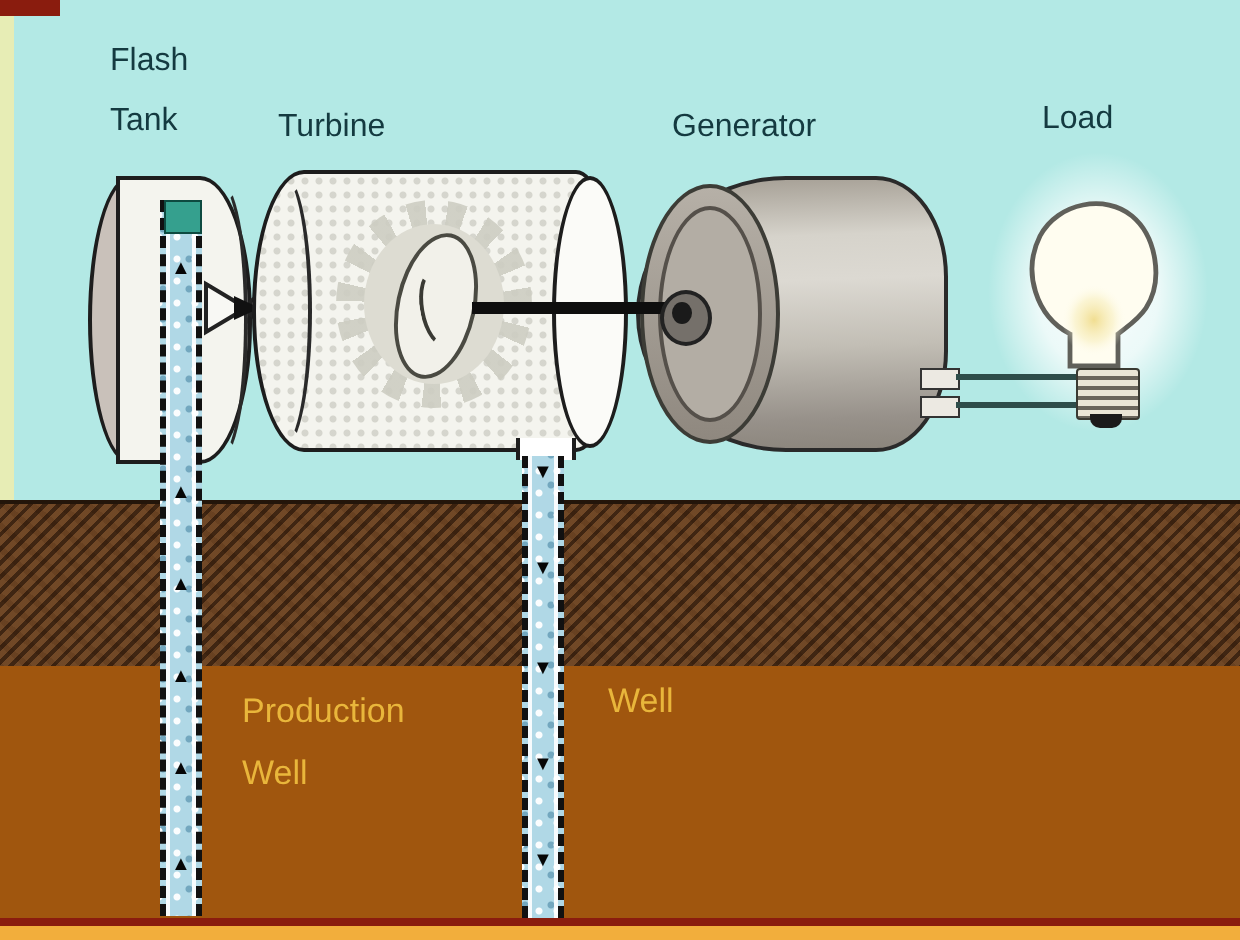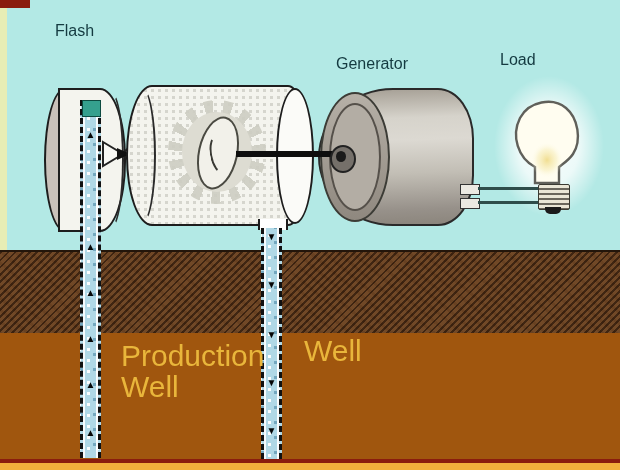--- a/index.html
+++ b/index.html
@@ -99,22 +99,22 @@
     background:repeating-linear-gradient(180deg,#eae6d6 0 3px,#6a665c 3px 5px);}
   .bulb-tip{left:545px;top:207px;width:16px;height:7px;background:#1b1b1b;border-radius:0 0 5px 5px;}
 
   
   .title{left:138px;top:4px;width:384px;text-align:center;font-size:27px;font-weight:bold;
     color:var(--label_dark,#143a40);letter-spacing:0;}
   .lbl{color:var(--label_dark,#143a40);font-size:16px;font-weight:normal;line-height:30px;}
   .lbl-flash{left:55px;top:16px;}
   .lbl-turbine{left:139px;top:49px;}
   .lbl-generator{left:336px;top:49px;text-align:center;}
-  .lbl-load{left:500px;top:45px;}
-  .lbl-well{color:var(--well_label,#e9b63b);font-size:30px;font-weight:normal;line-height:31px;}
+  .lbl-load{left:521px;top:45px;}
+  .lbl-well{color:var(--well_label,#e9b63b);font-size:17px;font-weight:normal;line-height:31px;}
   .lbl-production{left:121px;top:340px;}
   .lbl-injection{left:304px;top:335px;}
 </style>
 </head>
 <body>
 
 <div class="stage">
 
   <div class="abs left-border"></div>
   <div class="abs corner-block"></div>
@@ -183,21 +183,23 @@
       </radialGradient>
     </defs>
     <path d="M29,93 L29,77 C12,68 5,46 14,28 C23,11 47,7 60,18 C72,28 76,50 67,64 C63,70 58,73 53,77 L53,93 Z" fill="#fffdf0" stroke="#60605a" stroke-width="2.4"></path>
     <ellipse cx="41" cy="70" rx="16" ry="18" fill="url(#glow)"></ellipse>
   </svg>
   <div class="abs bulb-base"></div>
   <div class="abs bulb-tip"></div>
 
   <div class="abs lbl lbl-flash">
     <div>Flash</div>
-  </div>
+    <div>Tank</div>
+  </div>
+  <div class="abs lbl lbl-turbine">Turbine</div>
   <div class="abs lbl lbl-generator">Generator</div>
   <div class="abs lbl lbl-load">Load</div>
   <div class="abs lbl-well lbl-production">
     <div>Production</div>
     <div>Well</div>
   </div>
   <div class="abs lbl-well lbl-injection">
     <div>Well</div>
   </div>
 

